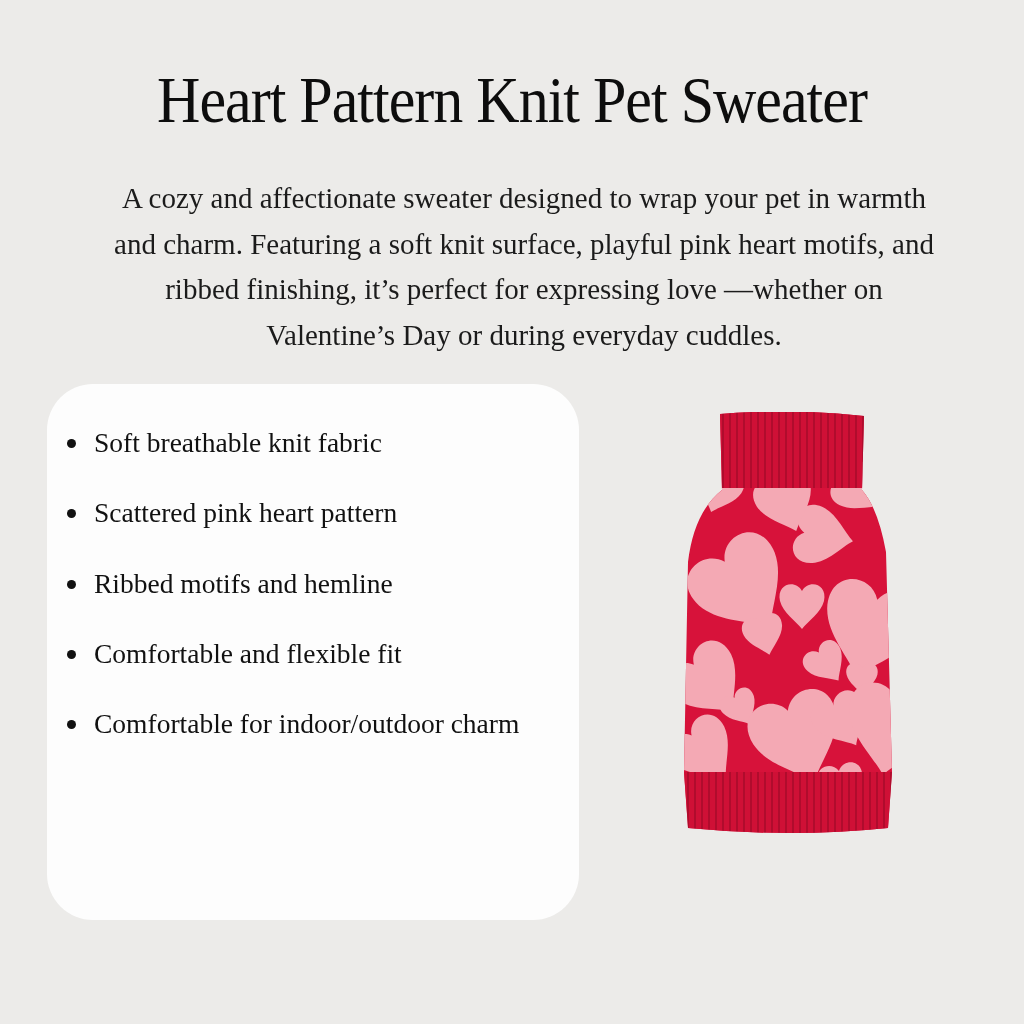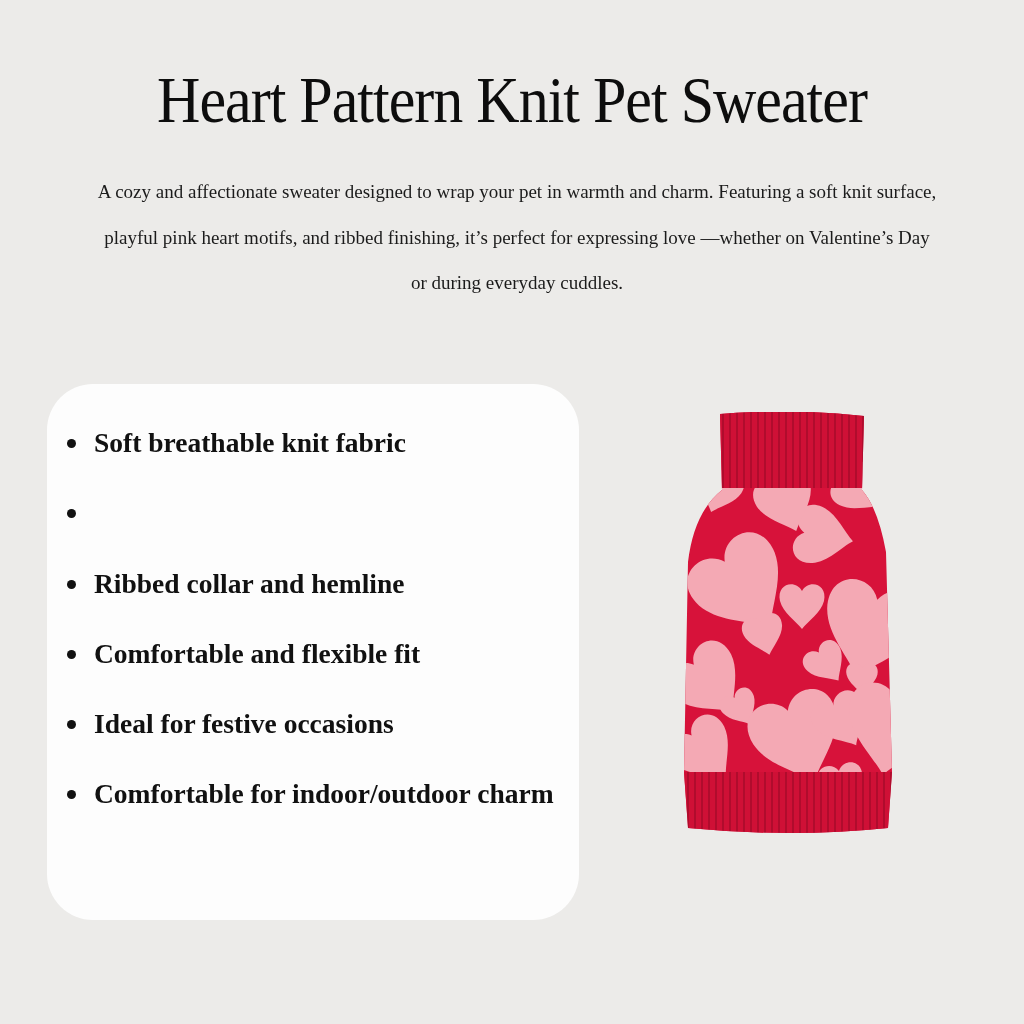--- a/index.html
+++ b/index.html
@@ -11,53 +11,52 @@
     position:relative;
   }
   .title {
     position:absolute; left:0; top:66px; width:1024px;
     text-align:center; font-size:60px; font-weight:400;
     letter-spacing:-1px; color:#0d0d0d; margin:0;
     transform:scaleY(1.08);
   }
   .desc {
     position:absolute; left:92px; top:164px; width:840px;
-    text-align:center; font-size:19px; line-height:45.5px;
-    color:#1b1b1b; margin:5px;
+    text-align:center; font-size:29px; line-height:45.5px;
+    color:#1b1b1b; margin:12px;
   }
   .panel {
     position:absolute; left:47px; top:384px; width:532px; height:536px;
     background:#fdfdfd; border-radius:46px;
   }
   .features { list-style:none; margin:0; padding:0; position:absolute; left:0; top:24px; width:100%; }
   .feature {
     position:relative; height:70.3px; line-height:70.3px;
-    padding-left:47px; font-size:27.5px; color:#111; white-space:nowrap;font-weight:bold;
+    padding-left:47px; font-size:27.5px; color:#111; white-space:nowrap;
   }
   .bullet {
     position:absolute; left:20px; top:31px; width:9px; height:9px;
     background:#111; border-radius:50%;
   }
   .product {
     position:absolute; left:682px; top:412px; width:212px; height:424px;
   }
 </style>
 </head>
 <body>
 
 <h1 class="title">Heart Pattern Knit Pet Sweater</h1>
 <p class="desc">A cozy and affectionate sweater designed to wrap your pet in warmth and charm. Featuring a soft knit surface, playful pink heart motifs, and ribbed finishing, it’s perfect for expressing love —whether on Valentine’s Day or during everyday cuddles.</p>
 
 <div class="panel">
   <ul class="features">
     <li class="feature"><span class="bullet"></span><span>Soft breathable knit fabric</span></li>
-    <li class="feature"><span class="bullet"></span></li>
-    <li class="feature"><span class="bullet"></span><span>Ribbed collar and hemline</span></li>
+    <li class="feature"><span class="bullet"></span><span>Scattered pink heart pattern</span></li>
+    <li class="feature"><span class="bullet"></span><span>Ribbed motifs and hemline</span></li>
     <li class="feature"><span class="bullet"></span><span>Comfortable and flexible fit</span></li>
-    <li class="feature"><span class="bullet"></span><span>Ideal for festive occasions</span></li>
     <li class="feature"><span class="bullet"></span><span>Comfortable for indoor/outdoor charm</span></li>
   </ul>
 </div>
 
 <div class="product">
   <svg width="212" height="424" viewBox="0 0 212 424">
     <defs>
       <clipPath id="body">
         <path d="M38 2 Q110 -4 182 4 L180 78 Q196 96 204 140 L210 360 L206 416 Q110 426 6 416 L2 360 L6 150 Q12 100 40 78 Z"></path>
       </clipPath>

